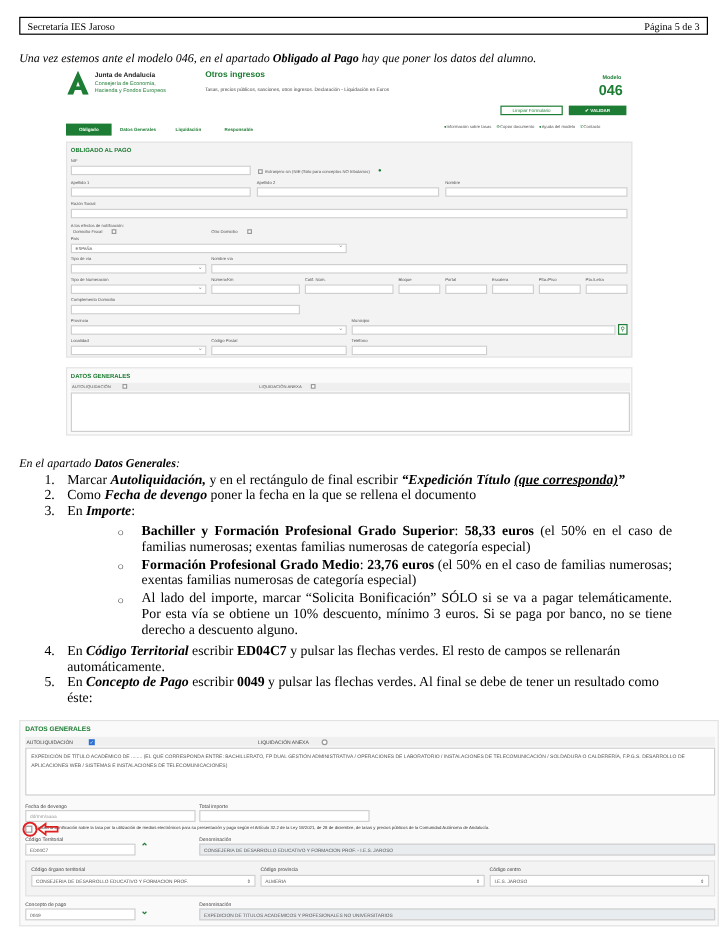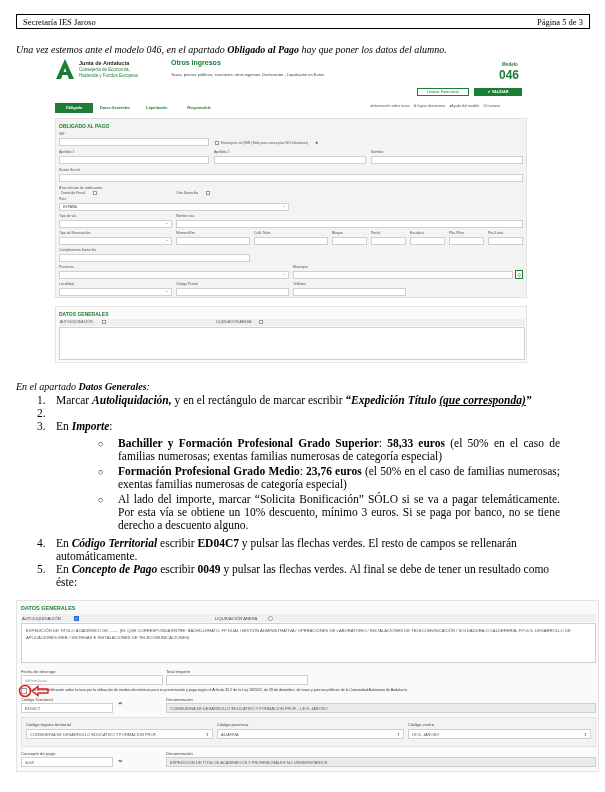--- a/index.html
+++ b/index.html
@@ -143,24 +143,25 @@
   </div>
 </div>
 
 <div class="abs p" style="left:16px; top:380px;">
   <span>En el apartado </span><b>Datos Generales</b><span>:</span>
 </div>
 
 <div class="abs list" style="left:37px; top:394px; width:530px;">
   <div style="display:flex;">
     <span style="width:19px;">1.</span>
-    <span><span>Marcar </span><i>Autoliquidación,</i><span> y en el rectángulo de marcar escribir </span><i>“Expedición Título </i><i><u>(que corresponda)</u></i><i>”</i></span>
+    <span><span>Marcar </span><i>Autoliquidación,</i><span> y en el rectángulo de final escribir </span><i>“Expedición Título </i><i><u>(que corresponda)</u></i><i>”</i></span>
   </div>
   <div style="display:flex;">
     <span style="width:19px;">2.</span>
+    <span><span>Como </span><i>Fecha de devengo</i><span> poner la fecha en la que se rellena el documento</span></span>
   </div>
   <div style="display:flex;">
     <span style="width:19px;">3.</span>
     <span><span>En </span><i>Importe</i><span>:</span></span>
   </div>
 </div>
 
 <div class="abs list" style="left:118px; top:437px; width:442px; text-align:justify;">
   <div style="position:relative; margin-bottom:2px;">
     <span class="bul" style="left:-20px; top:1px;">○</span>

